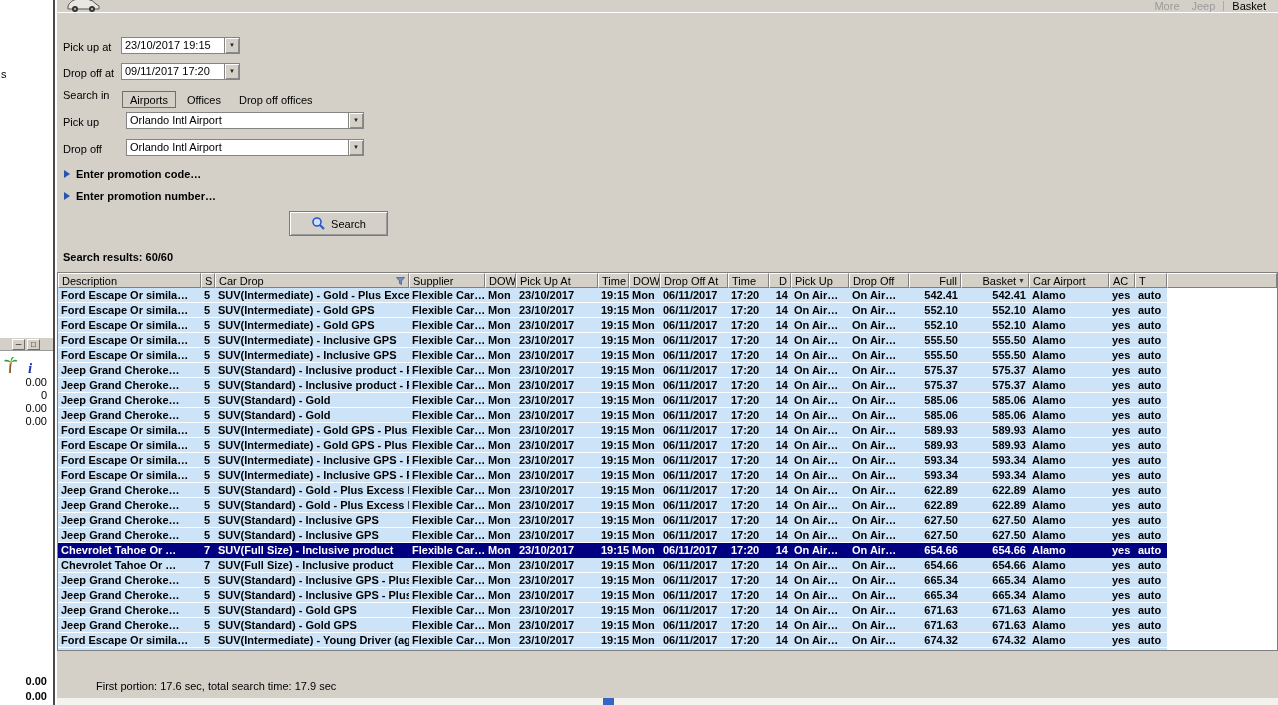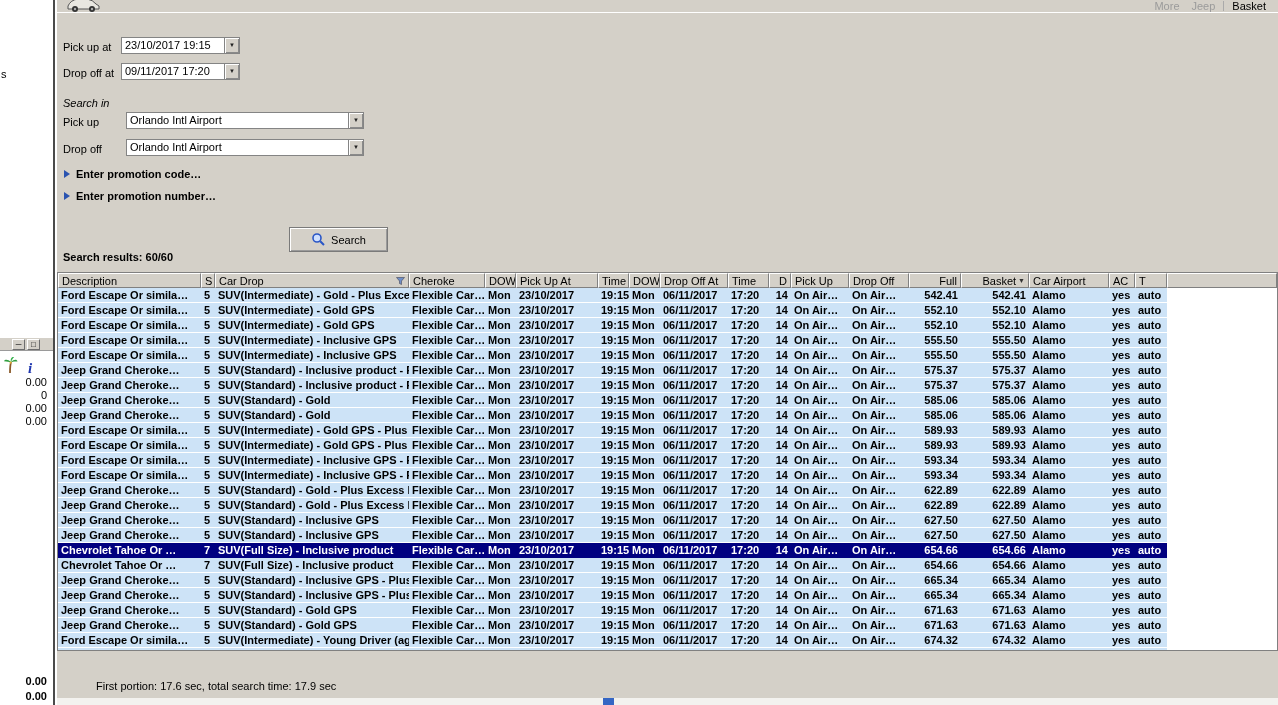--- a/index.html
+++ b/index.html
@@ -34,21 +34,21 @@
   .combo .val { flex:1; padding:1px 3px 0 3px; line-height:13px; white-space:nowrap; overflow:hidden; background:#fff; }
   .combo .arrow { width:15px; background:#d4d0c8; border-left:1px solid #848484; box-shadow: inset 1px 1px 0 #fff, inset -1px -1px 0 #8a8a8a; font-size:6px; line-height:15px; text-align:center; color:#222; }
 
   .seg { position:absolute; left:65px; top:90px; height:18px; display:flex; align-items:center; }
   .seg-opt { padding:2px 7px 1px 7px; margin-right:4px; white-space:nowrap; }
   .seg-opt.active { border:1px solid #6e6e6e; background:#d4d0c8; }
 
   .expander { position:absolute; display:flex; align-items:center; gap:6px; font-weight:bold; }
   .tri { width:0; height:0; border-top:4px solid transparent; border-bottom:4px solid transparent; border-left:6px solid #2a53b0; }
 
-  .search-btn { position:absolute; left:232px; top:211px; width:99px; height:25px; background:#d4d0c8; border:1px solid #7a7a7a; box-shadow: inset 1px 1px 0 #fff, inset -1px -1px 0 #9a9a9a; display:flex; align-items:center; justify-content:center; gap:6px;margin-top:16px; }
+  .search-btn { position:absolute; left:232px; top:211px; width:99px; height:25px; background:#d4d0c8; border:1px solid #7a7a7a; box-shadow: inset 1px 1px 0 #fff, inset -1px -1px 0 #9a9a9a; display:flex; align-items:center; justify-content:center; gap:6px; }
 
   .results-label { position:absolute; left:6px; top:251px; font-weight:bold; }
 
   
   .grid { position:absolute; left:0; top:272px; width:1221px; height:379px; background:#fff; border:1px solid #808080; overflow:hidden; }
   .ghead { display:flex; height:15px; }
   .hcell { flex:0 0 auto; height:15px; background:#d4d0c8; border:1px solid; border-color:#fff #808080 #808080 #fff; padding:1px 3px 0 3px; line-height:12px; white-space:nowrap; overflow:hidden; display:flex; align-items:center; gap:2px; }
   .hcell.fill { flex:1 1 auto; }
   .hcell.r { justify-content:flex-end; }
   .hcell .sort { font-size:7px; color:#333; }
@@ -127,21 +127,26 @@
       <span class="val">23/10/2017 19:15</span>
       <span class="arrow">▼</span>
     </div>
 
     <span class="lbl" style="left:6px; top:66px;">Drop off at</span>
     <div class="combo" style="left:64px; top:63px; width:119px;">
       <span class="val">09/11/2017 17:20</span>
       <span class="arrow">▼</span>
     </div>
 
-    <span class="lbl" style="left:6px; top:96px;font-style:italic;">Search in</span>
+    <span class="lbl" style="left:6px; top:88px;">Search in</span>
+    <div class="seg">
+        <span class="seg-opt active">Airports</span>
+        <span class="seg-opt">Offices</span>
+        <span class="seg-opt">Drop off offices</span>
+      </div>
 
     <span class="lbl" style="left:6px; top:115px;">Pick up</span>
     <div class="combo" style="left:69px; top:112px; width:238px;">
       <span class="val">Orlando Intl Airport</span>
       <span class="arrow">▼</span>
     </div>
 
     <span class="lbl" style="left:6px; top:142px;">Drop off</span>
     <div class="combo" style="left:69px; top:139px; width:238px;">
       <span class="val">Orlando Intl Airport</span>
@@ -178,21 +183,21 @@
           <div class="hcell" style="width: 14px;">
             <span>S</span>
           </div>
           <div class="hcell" style="width: 194px;">
             <span>Car Drop</span>
             <span style="margin-left: auto;"><svg width="9" height="8" viewBox="0 0 9 8">
                 <path d="M0.5 0.5 h8 l-3 3.5 v3.5 l-2 -1 v-2.5 z" fill="#6f8fc9" stroke="#445" stroke-width="0.6"></path>
               </svg></span>
           </div>
           <div class="hcell" style="width: 76px;">
-            <span>Cheroke</span>
+            <span>Supplier</span>
           </div>
           <div class="hcell" style="width: 31px;">
             <span>DOW</span>
           </div>
           <div class="hcell" style="width: 82px;">
             <span>Pick Up At</span>
           </div>
           <div class="hcell" style="width: 31px;">
             <span>Time</span>
           </div>

